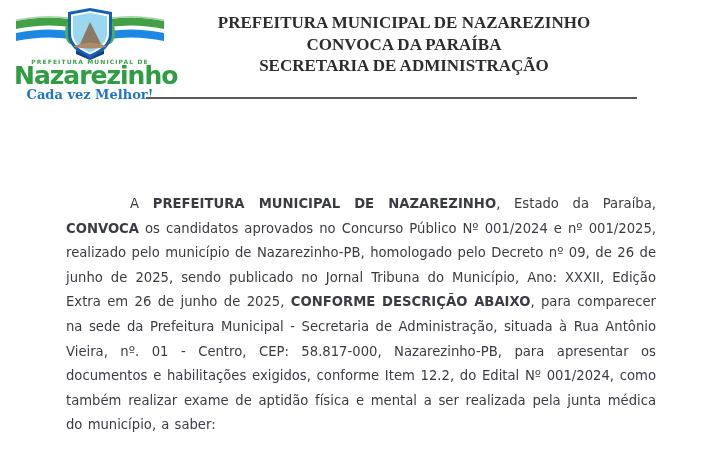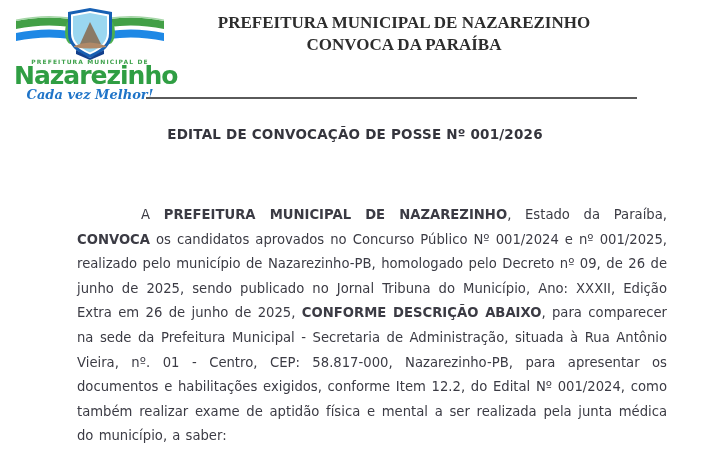--- a/index.html
+++ b/index.html
@@ -34,21 +34,20 @@
     font-size: 25px;
     font-weight: bold;
     letter-spacing: -1px;
     line-height: 22px;
     color: #2f9e43;
     text-shadow: 0 0 1px #e8f5e9;
     white-space: nowrap;
   }
   .logo-slogan {
     font-family: "DejaVu Serif", serif;
-    font-style: italic;
     font-weight: bold;
     font-size: 13px;
     color: #1f74c8;
     white-space: nowrap;
   }
 
   .header-block {
     position: absolute;
     left: 168px;
     top: 12px;
@@ -82,21 +81,21 @@
     letter-spacing: 0.2px;
     color: #35353d;
   }
 
   
   .body-par {
     position: absolute;
     left: 62px;
     top: 188px;
     width: 590px;
-    margin: 15px;
+    margin: 4px;
     text-align: justify;
     text-justify: inter-word;
     text-indent: 64px;
     font-size: 13.2px;
     line-height: 24.6px;
     color: #3b3b44;
     word-spacing: 1px;
   }
   .body-par .b { font-weight: bold; }
 </style>
@@ -128,21 +127,21 @@
       <path d="M62,44 L76,52 L90,44 L90,48 L76,54 L62,48 Z" fill="#123f8c"></path>
     </svg>
     <div class="logo-caption">PREFEITURA MUNICIPAL DE</div>
     <div class="logo-wordmark">Nazarezinho</div>
     <div class="logo-slogan">Cada vez Melhor!</div>
   </div>
 
   <div class="header-block">
     <div>PREFEITURA MUNICIPAL DE NAZAREZINHO</div>
     <div>CONVOCA DA PARAÍBA</div>
+    <div>SECRETARIA DE ADMINISTRAÇÃO</div>
   </div>
 
   <div class="header-divider"></div>
 
-  <div class="doc-title">EDITAL DE CONVOCAÇÃO DE POSSE Nº 001/2026</div>
 
   <p class="body-par"><span>A </span><span class="b">PREFEITURA MUNICIPAL DE NAZAREZINHO</span><span>, Estado da Paraíba, </span><span class="b">CONVOCA</span><span> os candidatos aprovados no Concurso Público Nº 001/2024 e nº 001/2025, realizado pelo município de Nazarezinho-PB, homologado pelo Decreto nº 09, de 26 de junho de 2025, sendo publicado no Jornal Tribuna do Município, Ano: XXXII, Edição Extra em 26 de junho de 2025, </span><span class="b">CONFORME DESCRIÇÃO ABAIXO</span><span>, para comparecer na sede da Prefeitura Municipal - Secretaria de Administração, situada à Rua Antônio Vieira, nº. 01 - Centro, CEP: 58.817-000, Nazarezinho-PB, para apresentar os documentos e habilitações exigidos, conforme Item 12.2, do Edital Nº 001/2024, como também realizar exame de aptidão física e mental a ser realizada pela junta médica do município, a saber:</span></p>
 
 </div>
 
 </body></html>

